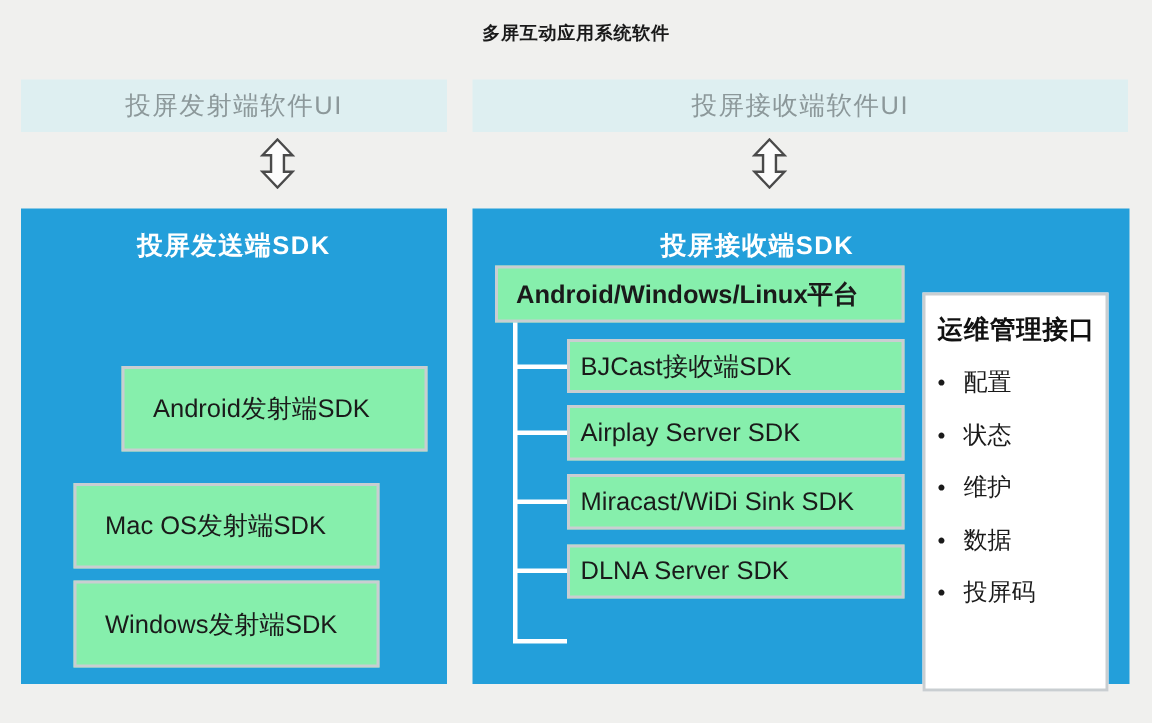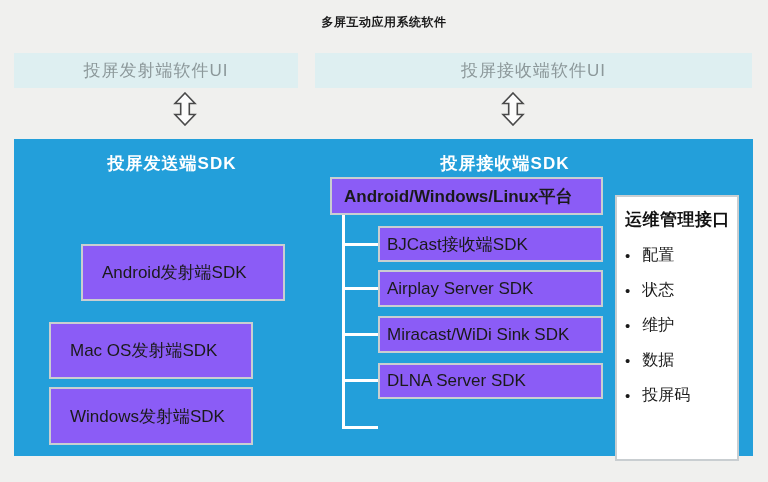--- a/index.html
+++ b/index.html
@@ -27,31 +27,31 @@
   }
   .banner.left{left:14px;width:284px;}
   .banner.right{left:315px;width:437px;}
   .updown-arrow{position:absolute;top:92px;width:24px;height:34px;}
   .updown-arrow.left{left:173px;}
   .updown-arrow.right{left:501px;}
   .blue-panel{
     position:absolute;top:139px;height:317px;
     background:#239fda;
   }
-  .blue-panel.left{left:14px;width:284px;padding-left:32px;}
+  .blue-panel.left{left:14px;width:284px;}
   .blue-panel.right{left:315px;width:438px;}
   .panel-title{
     position:absolute;left:0;top:13px;width:100%;
     text-align:center;color:#ffffff;font-weight:bold;font-size:17px;
     letter-spacing:1px;
   }
   .blue-panel.right .panel-title{width:380px;}
   .white-box{
     position:absolute;
-    background:#8b5cf6;
+    background:#86efac;
     border:2px solid #c9ced1;
     box-sizing:border-box;
     display:flex;align-items:center;
     font-size:17px;color:#1a1a1a;
   }
   .sender-box{left:35px;width:204px;padding-left:19px;}
   .sender-box.b0{top:46px;height:61px;}
   .sender-box.b1{top:105px;height:57px;margin-left:32px;}
   .sender-box.b2{top:183px;height:57px;}
   .sender-box.b3{top:248px;height:58px;}

